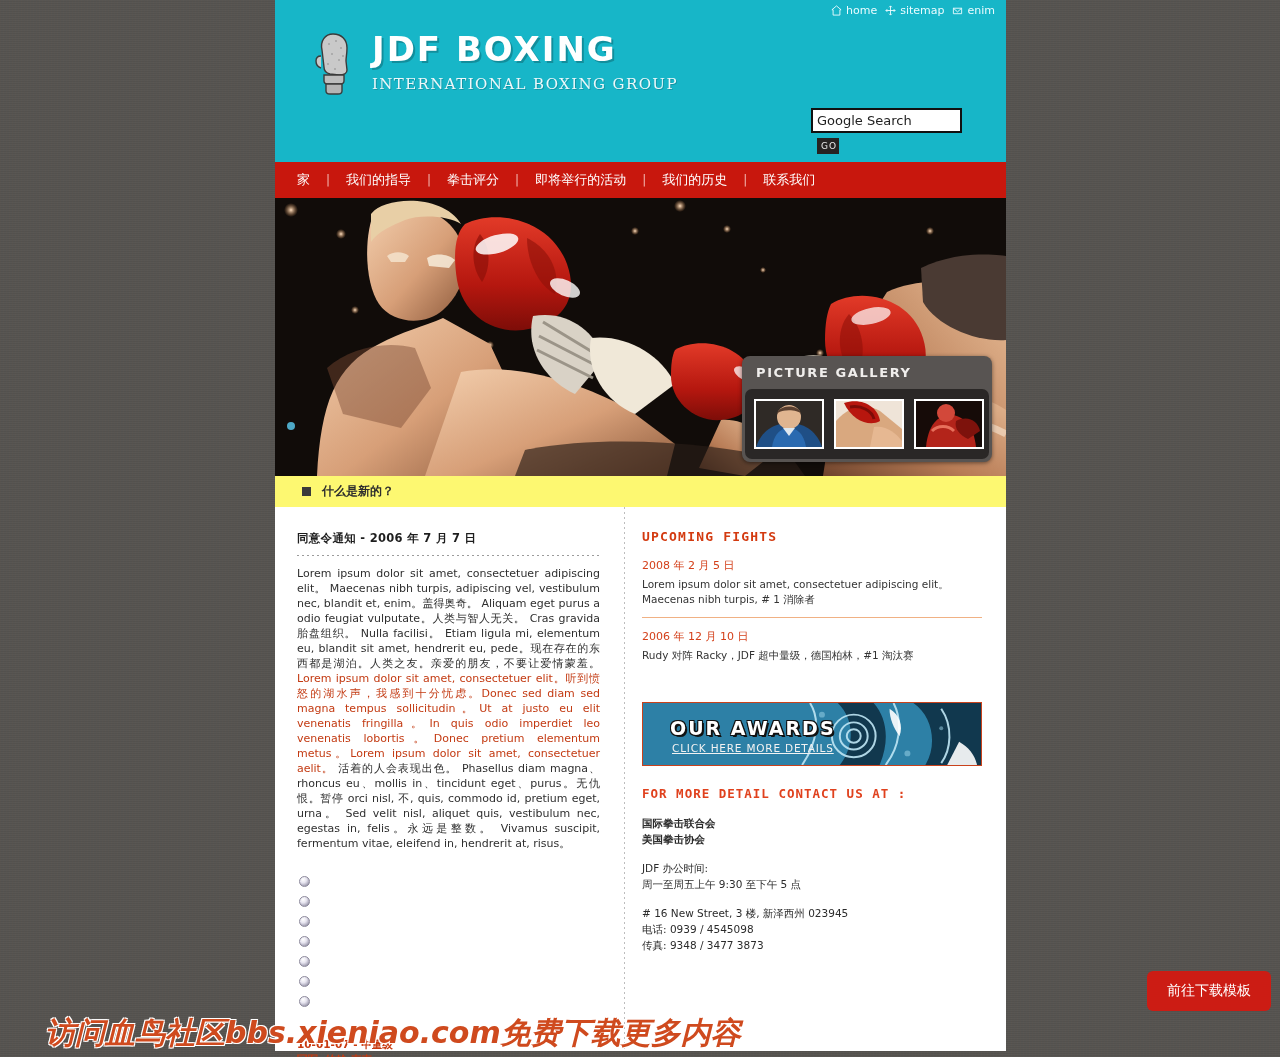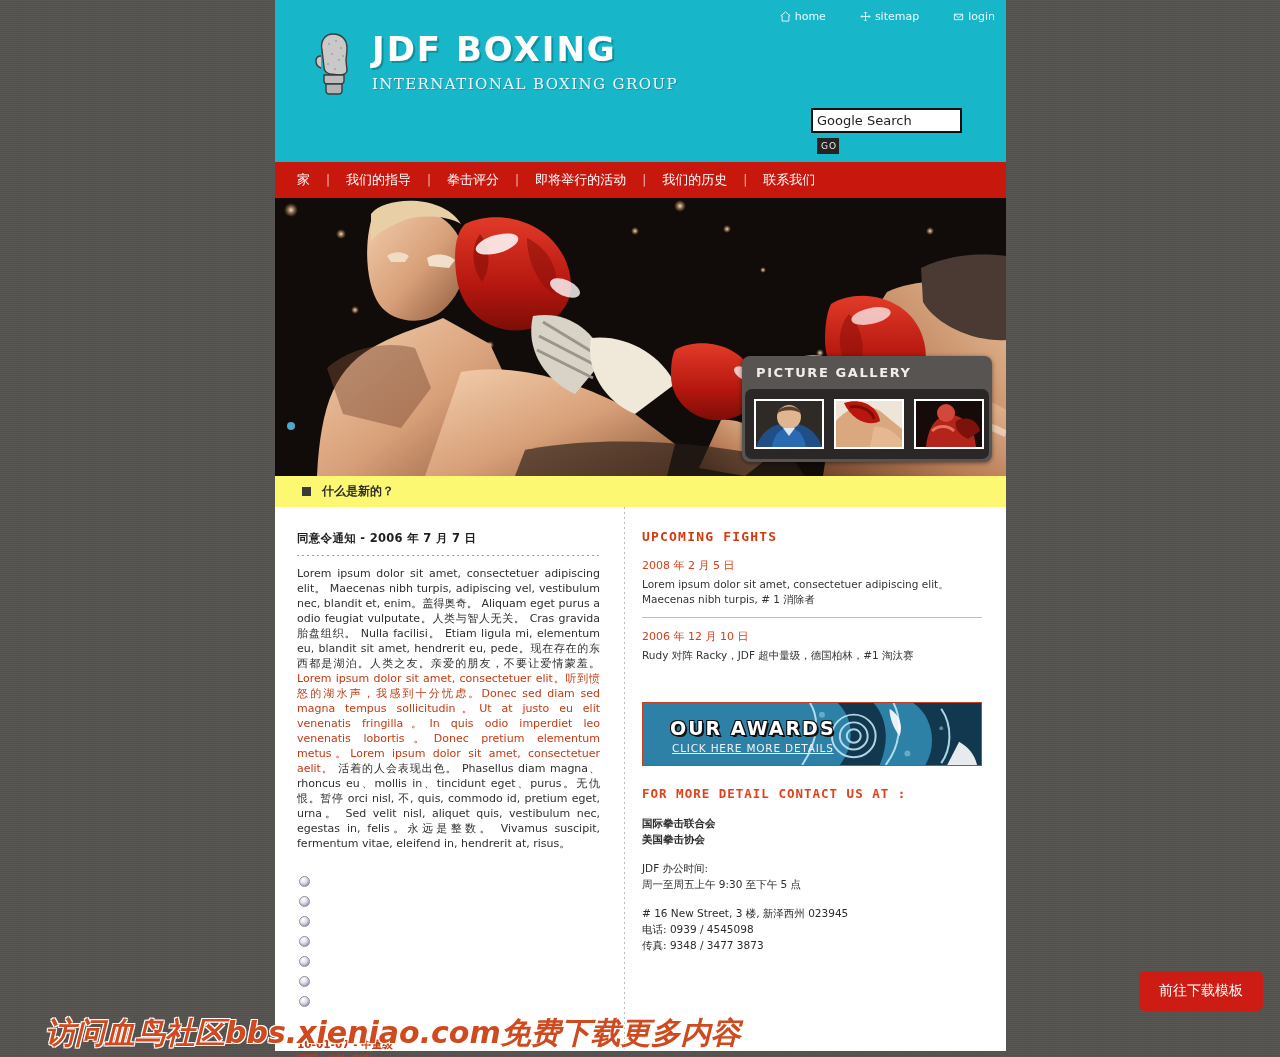--- a/index.html
+++ b/index.html
@@ -17,21 +17,21 @@
     content:"";position:fixed;inset:0;pointer-events:none;z-index:0;
     background-image:
       repeating-linear-gradient(0deg, rgba(255,255,255,.018) 0 1px, rgba(0,0,0,.018) 1px 2px),
       repeating-linear-gradient(90deg, rgba(120,90,70,.05) 0 1px, rgba(0,0,0,0) 1px 3px);
   }
 
   #page { position:absolute; left:275px; top:0; width:731px; height:1057px; z-index:1; }
 
   
   .header { position:relative; background:#17b6c8; height:162px; }
-  .toplinks { position:absolute; right:11px; top:11px; display:flex; gap:34px;
+  .toplinks { position:absolute; right:11px; top:5px; display:flex; gap:8px;
               font-size:11px; color:#e9fbfd; align-items:center; }
   .toplink { display:flex; align-items:center; gap:4px; color:#eafcff;
              text-decoration:none; cursor:pointer; line-height:1; }
   .toplink svg { display:block; }
   .brand { position:absolute; left:35px; top:28px; display:flex; align-items:flex-start; }
   .glove { width:48px; height:70px; margin-right:14px; flex:none; }
   .brandtext { padding-top:4px; }
   .brandtitle { font-size:34px; font-weight:bold; color:#ffffff; letter-spacing:2px;
                 font-family:"DejaVu Sans","Liberation Sans",sans-serif;
                 text-shadow:2px 2px 0 rgba(0,0,0,.22); line-height:1; }
@@ -119,21 +119,21 @@
                color:#e0411d; font-family:"DejaVu Sans Mono","Liberation Mono",monospace; }
   .contact-body { margin-top:14px; font-size:10.5px; line-height:16px; color:#2b2b2b; }
   .contact-body .b { font-weight:bold; }
   .contact-grp { margin-bottom:13px; }
 
   
   .watermark { position:absolute; left:45px; top:1013px; z-index:40; pointer-events:none;
                font-size:30px; font-weight:bold; font-style:italic; white-space:nowrap;
                color:#cf4a1e;
                text-shadow:1px 1px 0 #fff, -1px -1px 0 #fff, 1px -1px 0 #fff, -1px 1px 0 #fff; }
-  .dlbtn { position:absolute; right:17px; top:971px; z-index:50; background:#cc1c14;
+  .dlbtn { position:absolute; right:9px; top:971px; z-index:50; background:#cc1c14;
            color:#fff; border:0; border-radius:6px; padding:11px 20px; font-size:14px;
            cursor:pointer; font-family:"DejaVu Sans","Liberation Sans",sans-serif; }
 </style>
 </head>
 <body>
 
 <div id="page">
 
   <div class="header">
 
@@ -154,21 +154,21 @@
         </span>
         <span>sitemap</span>
       </a>
       <a class="toplink">
         <span>
           <svg width="11" height="11" viewBox="0 0 12 12">
               <path d="M1.5 3.5h9v6h-9z" fill="none" stroke="#eafcff" stroke-width="1"></path>
               <path d="M1.5 3.5 6 7.5l4.5-4" fill="none" stroke="#eafcff" stroke-width="1"></path>
             </svg>
         </span>
-        <span>login</span>
+        <span>enim</span>
       </a>
     </div>
 
     <div class="brand">
       <div class="glove">
         <svg viewBox="0 0 48 70" width="48" height="70">
           <g stroke="#3b3b3b" stroke-width="1.4" fill="#c9c9c9">
             <path d="M12 22c-2-9 3-16 11-16 9 0 14 6 14 14 0 6-1 9-1 13l1 9c0 3-3 5-8 5l-9-1c-4-1-6-3-6-7z"></path>
             <path d="M11 28c-3 0-5 2-5 5s2 6 5 7" fill="#c9c9c9"></path>
             <path d="M14 47h20v6c0 2-2 3-4 3H18c-2 0-4-1-4-3z" fill="#bdbdbd"></path>

